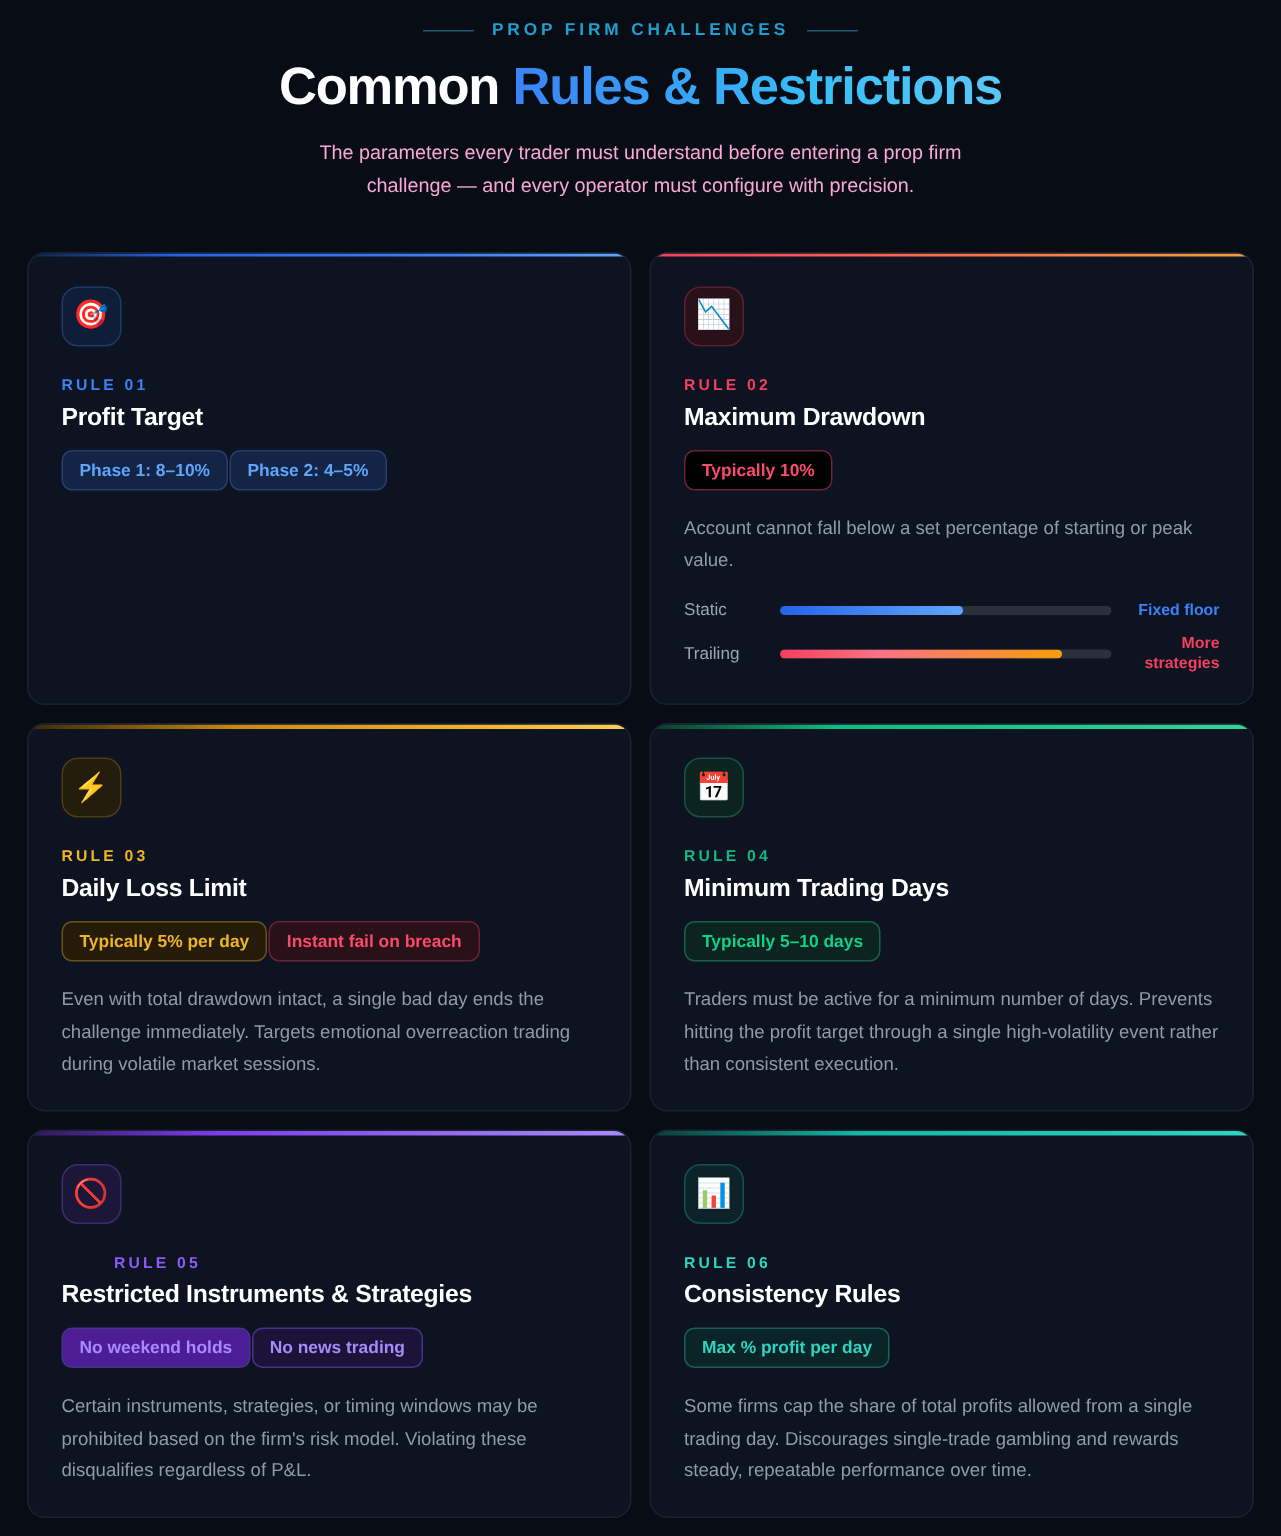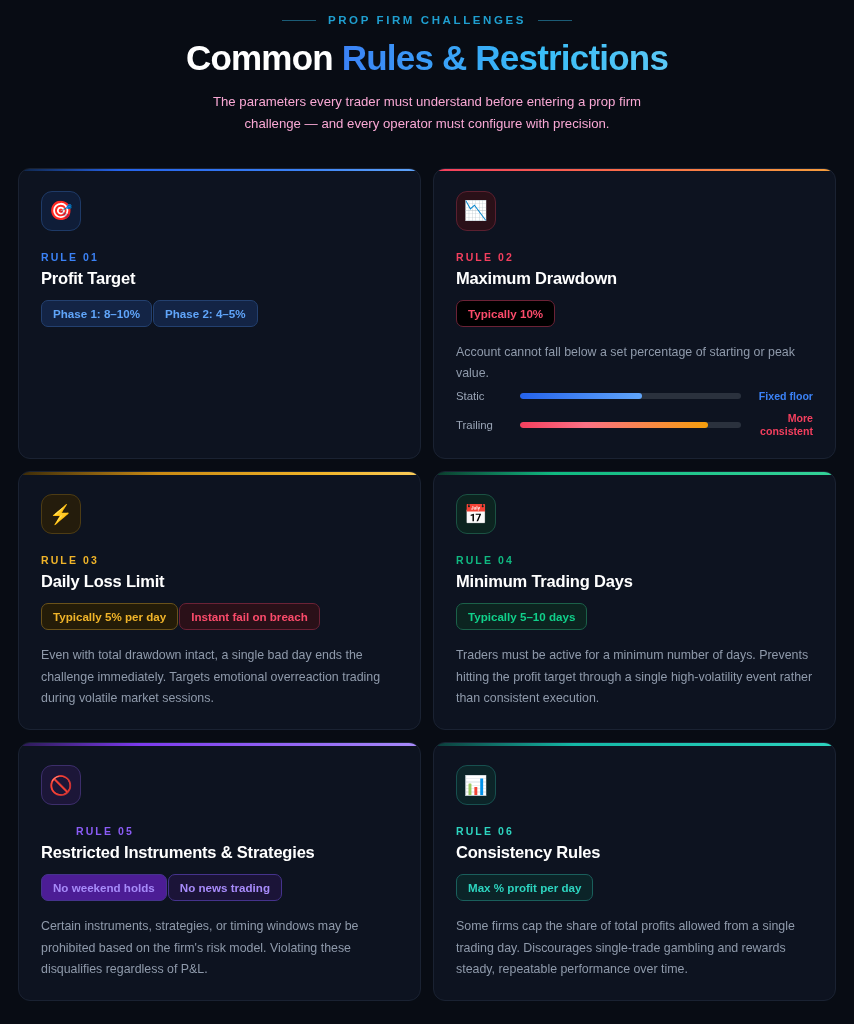--- a/index.html
+++ b/index.html
@@ -67,21 +67,21 @@
     font-size:11.6px; font-weight:700;
     padding:6px 11px; border-radius:7px;
     border:1px solid transparent; white-space:nowrap;
   }
   .card-desc {
     margin-top:15px; color:#8f9aab;
     font-size:12.4px; line-height:1.72;
   }
 
   
-  .bars { margin-top:5px; }
+  .bars { margin-top:16px; }
   .bar-row { display:flex; align-items:center; gap:10px; margin-bottom:9px; }
   .bar-row:last-child { margin-bottom:0; }
   .bar-label { width:54px; flex:0 0 54px; color:#9aa5b6; font-size:11.4px; }
   .bar-track {
     flex:1 1 auto; height:6px; border-radius:4px; background:#2a313d; overflow:hidden;
   }
   .bar-fill { height:100%; border-radius:4px; }
   .bar-note {
     width:62px; flex:0 0 62px; text-align:right;
     font-size:10.6px; font-weight:700; line-height:1.25;
@@ -128,21 +128,21 @@
             <span class="bar-track">
               <span class="bar-fill" style="display: block; width: 55%; background: linear-gradient(90deg, rgb(37, 99, 235) 0%, rgb(96, 165, 250) 100%);"></span>
             </span>
             <span class="bar-note" style="color: rgb(59, 130, 246);">Fixed floor</span>
           </div>
           <div class="bar-row">
             <span class="bar-label">Trailing</span>
             <span class="bar-track">
               <span class="bar-fill" style="display: block; width: 85%; background: linear-gradient(90deg, rgb(244, 63, 94) 0%, rgb(251, 113, 133) 35%, rgb(245, 158, 11) 100%);"></span>
             </span>
-            <span class="bar-note" style="color: rgb(244, 63, 94);">More consistent</span>
+            <span class="bar-note" style="color: rgb(244, 63, 94);">More strategies</span>
           </div>
         </div>
       </div>
       <div class="card">
         <div class="topbar" style="background: linear-gradient(90deg, rgb(58, 42, 8) 0%, rgb(201, 138, 20) 35%, rgb(240, 180, 41) 75%, rgb(250, 204, 90) 100%);"></div>
         <div class="icon-tile" style="background: rgb(36, 28, 12); border-color: rgb(77, 60, 20);">⚡</div>
         <div class="rule-no" style="color: rgb(240, 180, 41);">RULE 03</div>
         <div class="card-title">Daily Loss Limit</div>
         <div class="tags">
           <span class="tag" style="background: rgb(36, 28, 8); border-color: rgb(106, 82, 26); color: rgb(240, 180, 41);">Typically 5% per day</span>

